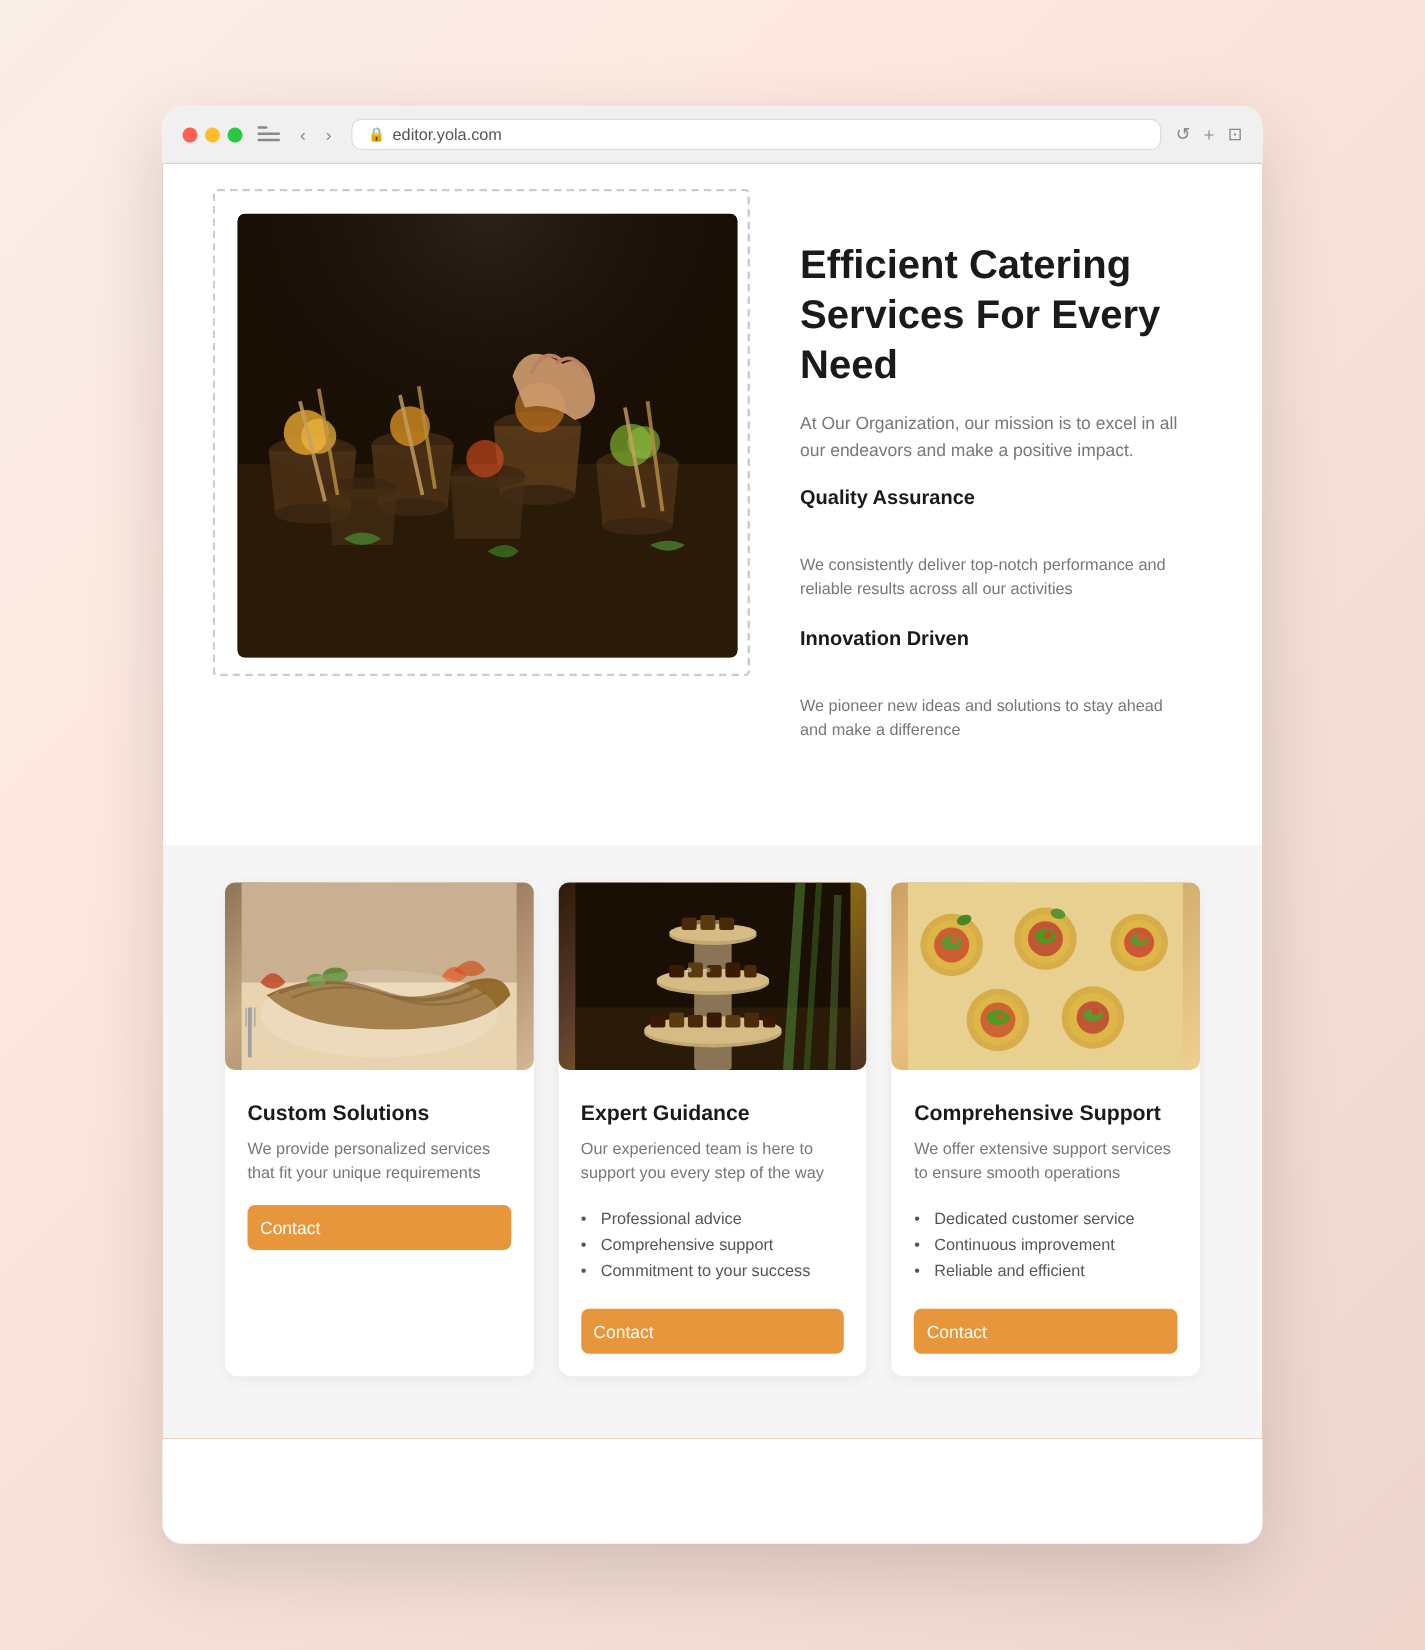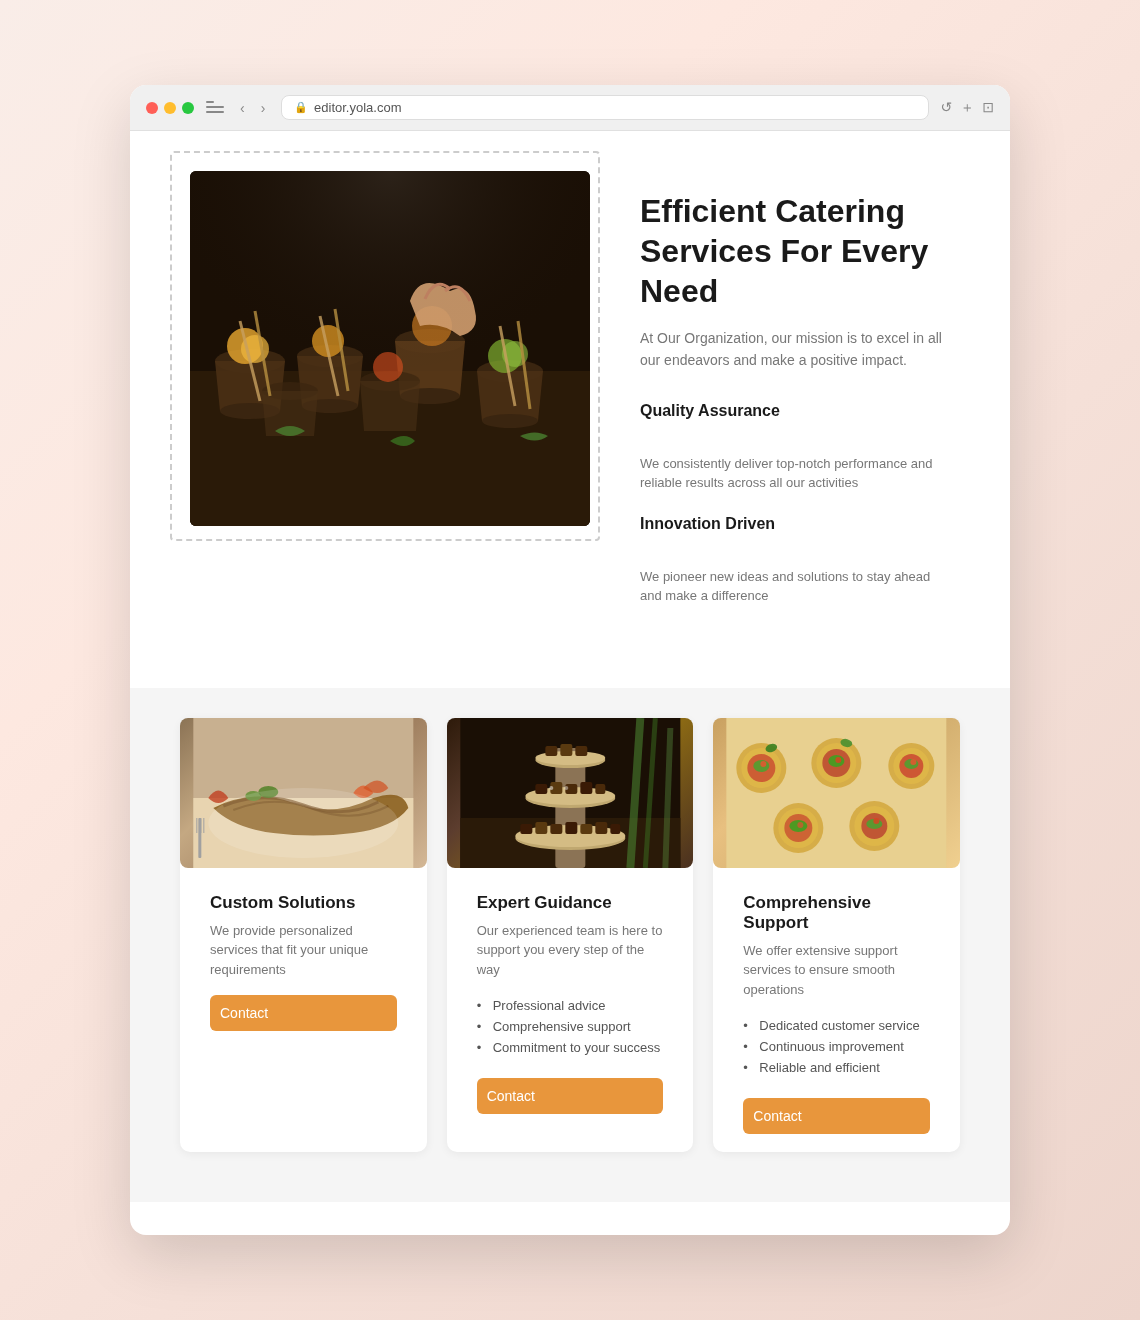--- a/index.html
+++ b/index.html
@@ -124,21 +124,21 @@
       font-weight: 700;
       color: #1a1a1a;
       line-height: 1.25;
       margin-bottom: 16px;
     }
 
     .hero-subtitle {
       font-size: 14px;
       color: #777;
       line-height: 1.6;
-      margin-bottom: 30px;
+      margin-bottom: 18px;
     }
 
     .feature-item {
       margin-bottom: 22px;
     }
 
     .feature-title {
       font-size: 16px;
       font-weight: 700;
       color: #1a1a1a;
@@ -173,21 +173,21 @@
     }
 
     .card-image-food {
       width: 100%;
       height: 150px;
       border-radius: 8px;
       overflow: hidden;
     }
 
     .card-body {
-      padding: 20px 30px 18px;
+      padding: 20px 18px 18px;
       margin-top: 5px;
     }
 
     .card-title {
       font-size: 17px;
       font-weight: 700;
       color: #1a1a1a;
       margin-bottom: 8px;
     }
 

